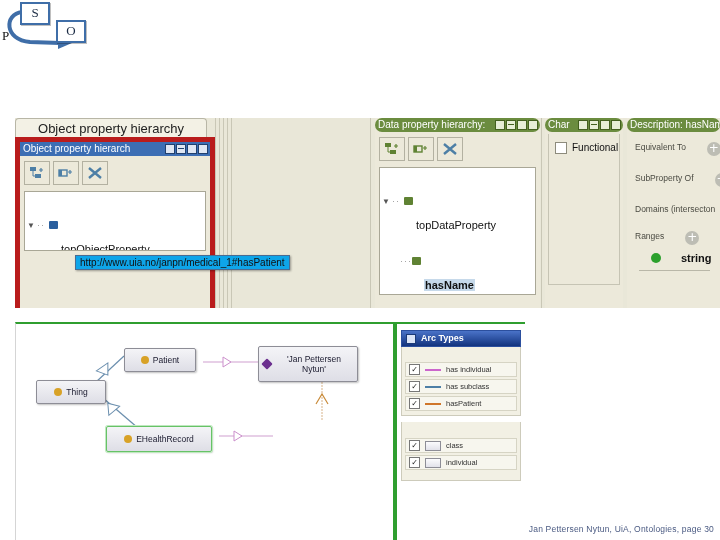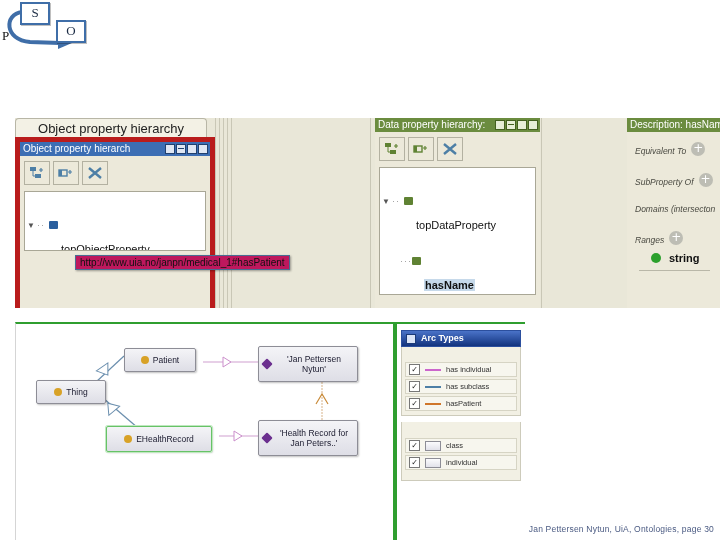--- a/index.html
+++ b/index.html
@@ -53,21 +53,21 @@
   .objpanel {
     position:absolute; left:0px; top:19px; width:190px; height:171px;
     background:#ece9da; border:5px solid #b91c1c;
   }
   .titlebar {
     position:relative; height:14px; line-height:14px;
     background:#3c6eb4; color:#ffffff;
     font-size:10px; padding-left:3px; overflow:hidden;
     display:flex; align-items:center; justify-content:space-between;
   }
-  .titlebar.green { background:#6b8c3f; }
+  .titlebar.green { background:#6b8c3f;border-radius:7px; }
   .titlebar-txt { white-space:nowrap; overflow:hidden; }
   .wbtns { display:flex; gap:1px; padding-right:2px; flex:none; }
   .wbtn {
     width:8px; height:8px; background:#dfe7f4; border:1px solid #21406e;
     display:inline-block; position:relative;
   }
   .wbtn.green-b { background:#e7eed6; border-color:#43601f; }
   .wbtn i { position:absolute; left:1px; right:1px; top:3px; height:1px; background:#21406e; }
   .wbtn.green-b i { background:#43601f; }
 
@@ -88,46 +88,46 @@
   .sq { width:9px; height:8px; display:inline-block; margin-right:3px; border-radius:1px; }
   .sq.blue { background:#2a5f9e; }
   .sq.green { background:#5f8233; }
   .treerow .lbl { color:#111;margin-top:48px; }
   .treerow.child { padding-left:18px; }
   .treerow.child .lbl { background:#c3d8ee; font-weight:bold; padding:0 1px;text-align:center; }
   .treerow.child.greensel .lbl { background:#c6d9ea; font-weight:bold; }
 
   .tooltip {
     position:absolute; left:60px; top:137px;
-    background:#be185d; border:1px solid #4a6c92;
+    background:#0ea5e9; border:1px solid #4a6c92;
     font-size:10px; color:#111; padding:1px 4px;
     box-shadow:1px 1px 2px rgba(0,0,0,.35);
     white-space:nowrap;
   }
 
   
   .datapanel { position:absolute; left:360px; top:0px; width:165px; height:190px; background:#ece9da; }
   .charpanel { position:absolute; left:530px; top:0px; width:78px; height:190px; background:#ece9da; }
   .descpanel { position:absolute; left:612px; top:0px; width:93px; height:246px; background:#ece9da; }
 
   .chk {
     width:10px; height:10px; background:#fff; border:1px solid #8d8b7c;
     display:inline-block; vertical-align:middle; margin-right:5px;
   }
   .charrow { padding:8px 5px 0 6px; font-size:10px; color:#111; white-space:nowrap; }
   .charbody { background:#ece9da; height:150px; margin:2px 3px; border:1px solid #c6c4b4; border-top:none;}
 
   .descbody { background:#ece9da; padding:10px 6px 0 8px; }
-  .descrow { display:flex; align-items:flex-end; gap:5px; margin-bottom:17px; font-size:8.5px; color:#4a4a42; white-space:nowrap;font-style:italic;}
+  .descrow { display:flex; align-items:flex-start; gap:21px; margin-bottom:17px; font-size:8.5px; color:#4a4a42; white-space:nowrap;}
   .plusbtn {
     width:14px; height:14px; border-radius:50%; background:#bdbdb4;
     color:#fff; font-size:12px; line-height:13px; text-align:center; flex:none;
     font-family:"DejaVu Sans", sans-serif;
   }
-  .rangeval { display:flex; align-items:center; gap:8px; padding-left:16px; margin-top:-10px; }
+  .rangeval { display:flex; align-items:center; gap:20px; padding-left:16px; margin-top:-10px; }
   .dotg { width:10px; height:10px; border-radius:50%; background:#2ca02c; display:inline-block; }
   .rangeval span.txt { font-size:11px; font-weight:bold; color:#111; }
   .descline { border-bottom:1px solid #b9b7a8; margin:6px 4px 0 4px; }
 
   
   .ontograf {
     position:absolute; left:15px; top:322px; width:510px; height:218px;
     overflow:hidden;
   }
   .og-canvas {
@@ -305,20 +305,38 @@
           <span class="lbl">topDataProperty</span>
         </div>
         <div class="treerow child greensel">
           <span class="dots">···</span>
           <span class="sq green"></span>
           <span class="lbl">hasName</span>
         </div>
       </div>
     </div>
 
+    <div class="charpanel">
+      <div class="titlebar green">
+        <span class="titlebar-txt">Char</span>
+        <span class="wbtns">
+          <span class="wbtn green-b"></span>
+          <span class="wbtn green-b">
+              <i></i>
+            </span>
+          <span class="wbtn green-b"></span>
+          <span class="wbtn green-b"></span>
+        </span>
+      </div>
+      <div class="charbody">
+        <div class="charrow">
+          <span class="chk"></span><span>Functional</span>
+        </div>
+      </div>
+    </div>
 
     <div class="descpanel">
       <div class="titlebar green">
         <span class="titlebar-txt">Description: hasNam</span>
       </div>
       <div class="descbody">
         <div class="descrow">
           <span>Equivalent To</span>
           <span class="plusbtn">+</span>
         </div>
@@ -376,24 +394,20 @@
       <div class="node greenborder" style="left:90px; top:102px; width:96px; height:20px;">
         <span class="dotc"></span>
         <span class="ntxt">EHealthRecord</span>
       </div>
 
       <div class="node" style="left:242px; top:22px; width:90px; height:30px;">
         <span class="diam"></span>
         <span class="ntxt">'Jan Pettersen Nytun'</span>
       </div>
 
-      <div class="node" style="left:242px; top:96px; width:90px; height:30px;">
-        <span class="diam"></span>
-        <span class="ntxt">'Health Record for Jan Peters..'</span>
-      </div>
     </div>
 
     <div class="og-scroll"></div>
 
     <div class="og-side">
       <div style="padding:6px 4px 0 4px;">
         <div class="legend-hdr">
           <span class="chk-s"></span>
           <span>Arc Types</span>
         </div>

